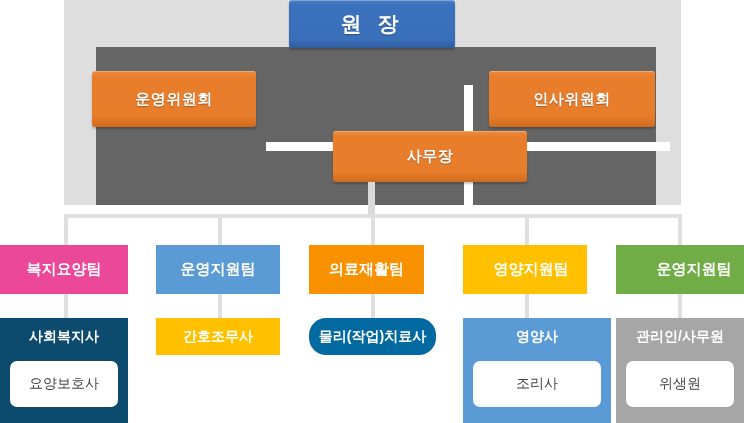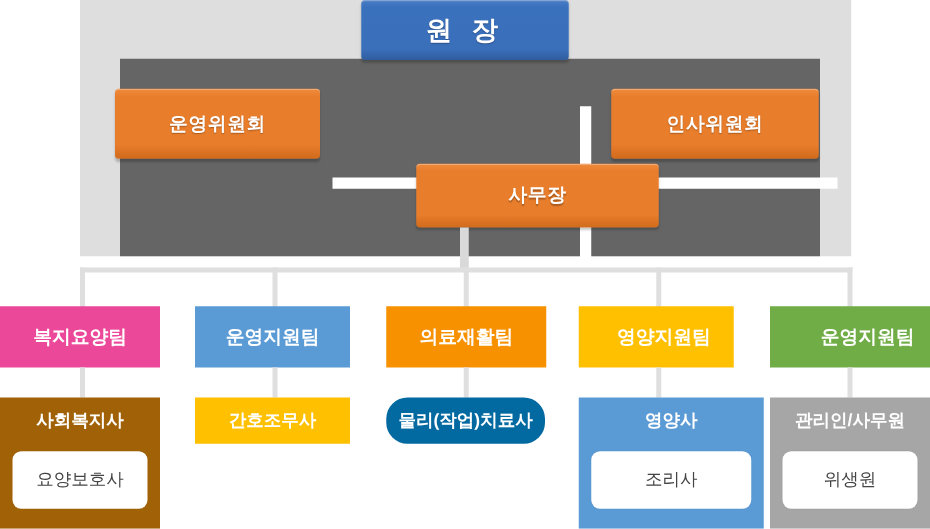--- a/index.html
+++ b/index.html
@@ -129,31 +129,31 @@
   <div class="bus-h"></div>
 
   <div class="drop" style="left:64px"></div>
   <div class="drop" style="left:218px"></div>
   <div class="drop" style="left:371px"></div>
   <div class="drop" style="left:525px"></div>
   <div class="drop" style="left:678px"></div>
 
   <div class="team" style="left: 0px; width: 128px; background: #ec4899;">복지요양팀</div>
   <div class="team" style="left: 156px; width: 124px; background: rgb(91, 155, 213);">운영지원팀</div>
-  <div class="team" style="left: 309px; width: 128px; background: rgb(247, 145, 0);">의료재활팀</div>
+  <div class="team" style="left: 309px; width: 115px; background: rgb(247, 145, 0);">의료재활팀</div>
   <div class="team" style="left: 463px; width: 124px; background: rgb(255, 192, 0); padding-left: 12px;">영양지원팀</div>
   <div class="team" style="left: 616px; width: 128px; background: rgb(112, 173, 71); padding-left: 28px;">운영지원팀</div>
 
   <div class="connector-sm" style="left:64px"></div>
   <div class="connector-sm" style="left:218px"></div>
   <div class="connector-sm" style="left:371px"></div>
   <div class="connector-sm" style="left:525px"></div>
   <div class="connector-sm" style="left:678px"></div>
 
-  <div class="rolecol" style="left: 0px; width: 128px; height: 105px; background: #a16207;">
+  <div class="rolecol" style="left: 0px; width: 128px; height: 105px; background: #0c4a6e;">
     <div class="role-head">사회복지사</div>
     <div class="sub">요양보호사</div>
   </div>
 
   <div class="rolecol" style="left: 156px; width: 124px; height: 37px; background: rgb(255, 192, 0);">
     <div class="role-head">간호조무사</div>
   </div>
 
   <div class="rolecol" style="left: 309px; width: 127px; height: 37px; background: #0369a1; border-radius: 17px;">
     <div class="role-head">물리(작업)치료사</div>

